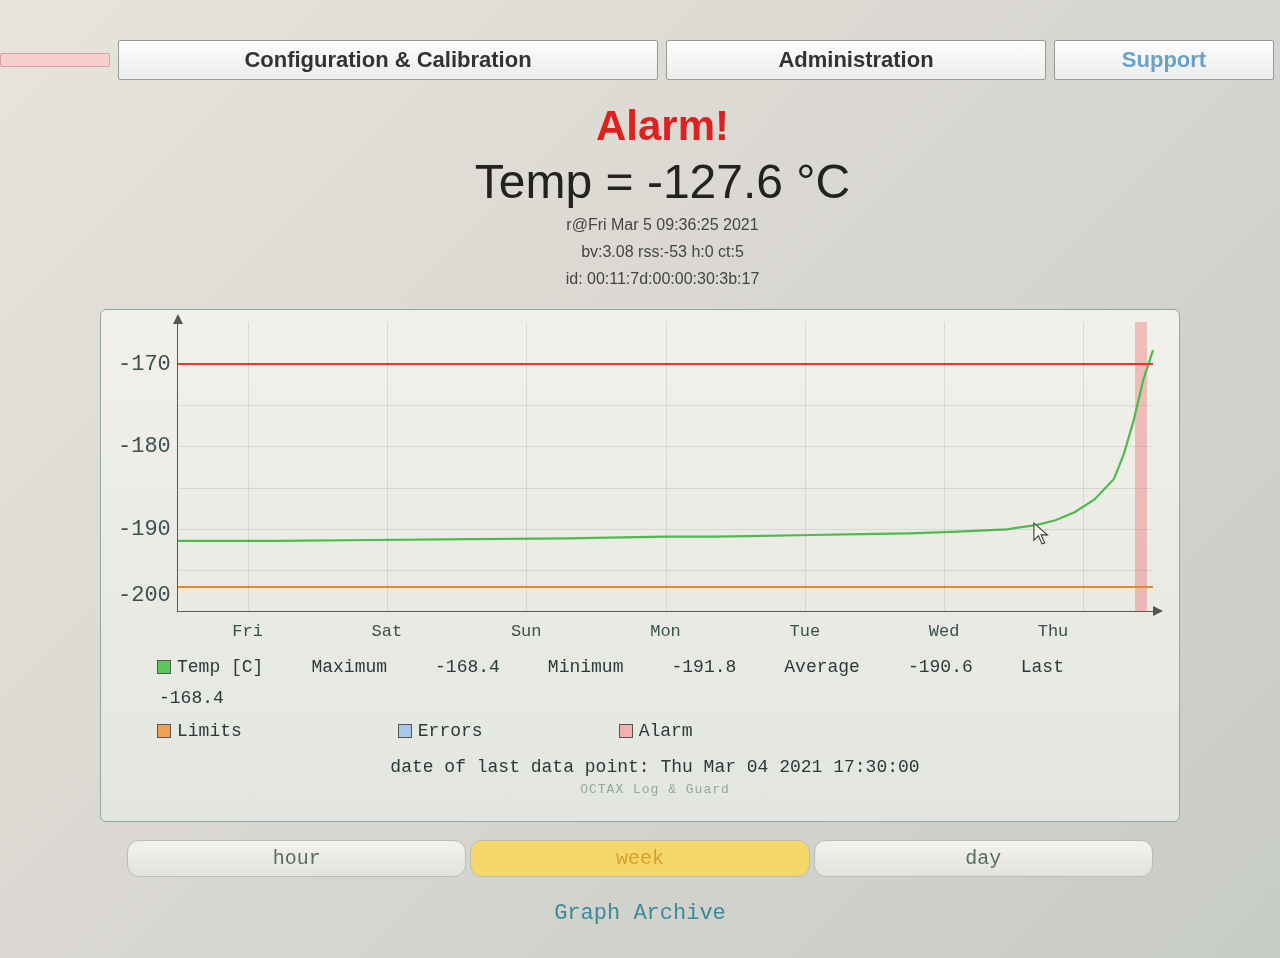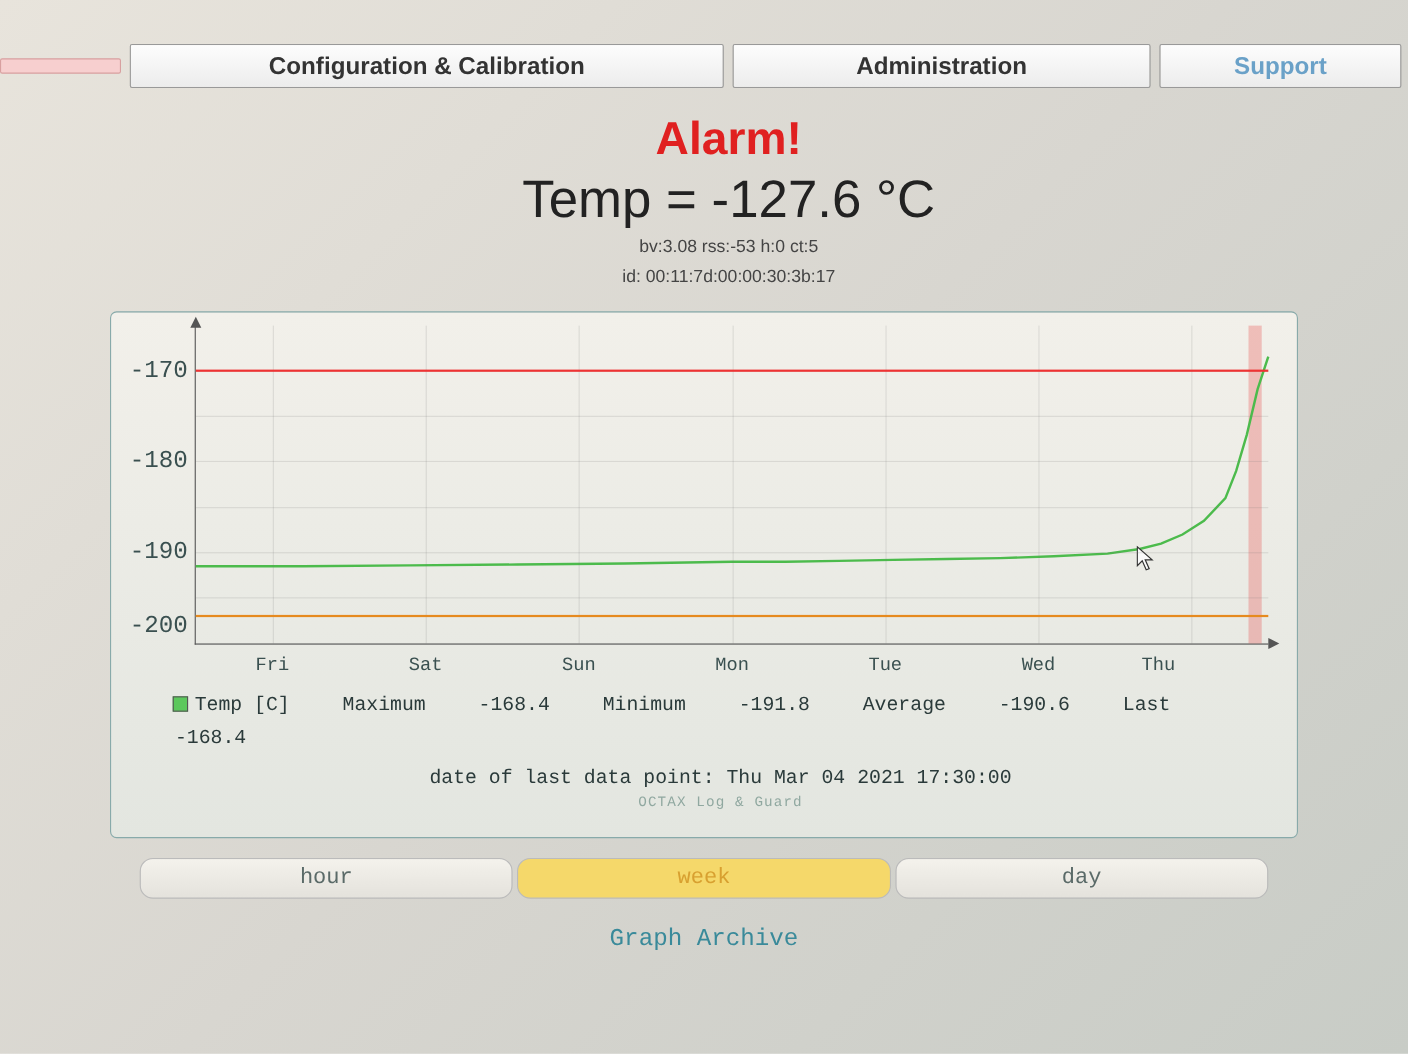--- a/index.html
+++ b/index.html
@@ -119,20 +119,21 @@
 <div class="tabs">
   <div class="tab left"></div>
   <div class="tab config">Configuration &amp; Calibration</div>
   <div class="tab admin">Administration</div>
   <div class="tab support">Support</div>
 </div>
 
 <div class="center-block">
   <div class="alarm">Alarm!</div>
   <div class="temp">Temp = -127.6 °C</div>
+  <div class="meta">r@Fri Mar 5 09:36:25 2021</div>
   <div class="meta">bv:3.08 rss:-53 h:0 ct:5</div>
   <div class="meta">id: 00:11:7d:00:00:30:3b:17</div>
 </div>
 
 <div class="chart-box">
 
   <div class="plot" id="plot">
     <div class="alarm-band"></div>
     <svg class="trace" id="trace" viewBox="0 0 975 289">
         <path d="M0.0 218.8 L97.5 218.8 L195.0 218.0 L292.5 217.2 L390.0 216.3 L487.5 214.7 L536.3 214.7 L585.0 213.9 L633.8 213.0 L682.5 212.2 L731.3 211.4 L780.0 209.7 L828.8 207.3 L858.0 203.1 L877.5 198.2 L897.0 189.9 L916.5 177.5 L936.0 156.9 L945.8 132.1 L955.5 99.1 L965.3 57.8 L975.0 28.1 " fill="none" stroke="#4cbb4c" stroke-width="2.2"></path>
@@ -174,20 +175,27 @@
       <span><span class="lg-box temp"></span><span>Temp [C]</span></span>
       <span>Maximum</span>
       <span>-168.4</span>
       <span>Minimum</span>
       <span>-191.8</span>
       <span>Average</span>
       <span>-190.6</span>
       <span>Last</span>
     </div>
     <div style="margin-left:2px;">-168.4</div>
+    <div class="legend-row" style="margin-top:2px;">
+      <span><span class="lg-box lim"></span><span>Limits</span></span>
+      <span style="width:60px"></span>
+      <span><span class="lg-box err"></span><span>Errors</span></span>
+      <span style="width:40px"></span>
+      <span><span class="lg-box alarm"></span><span>Alarm</span></span>
+    </div>
     <div class="footer-note">date of last data point:  Thu Mar 04 2021 17:30:00</div>
     <div class="watermark">OCTAX Log &amp; Guard</div>
   </div>
 </div>
 
 <div class="range-tabs">
   <div class="range-tab">hour</div>
   <div class="range-tab active">week</div>
   <div class="range-tab">day</div>
 </div>

